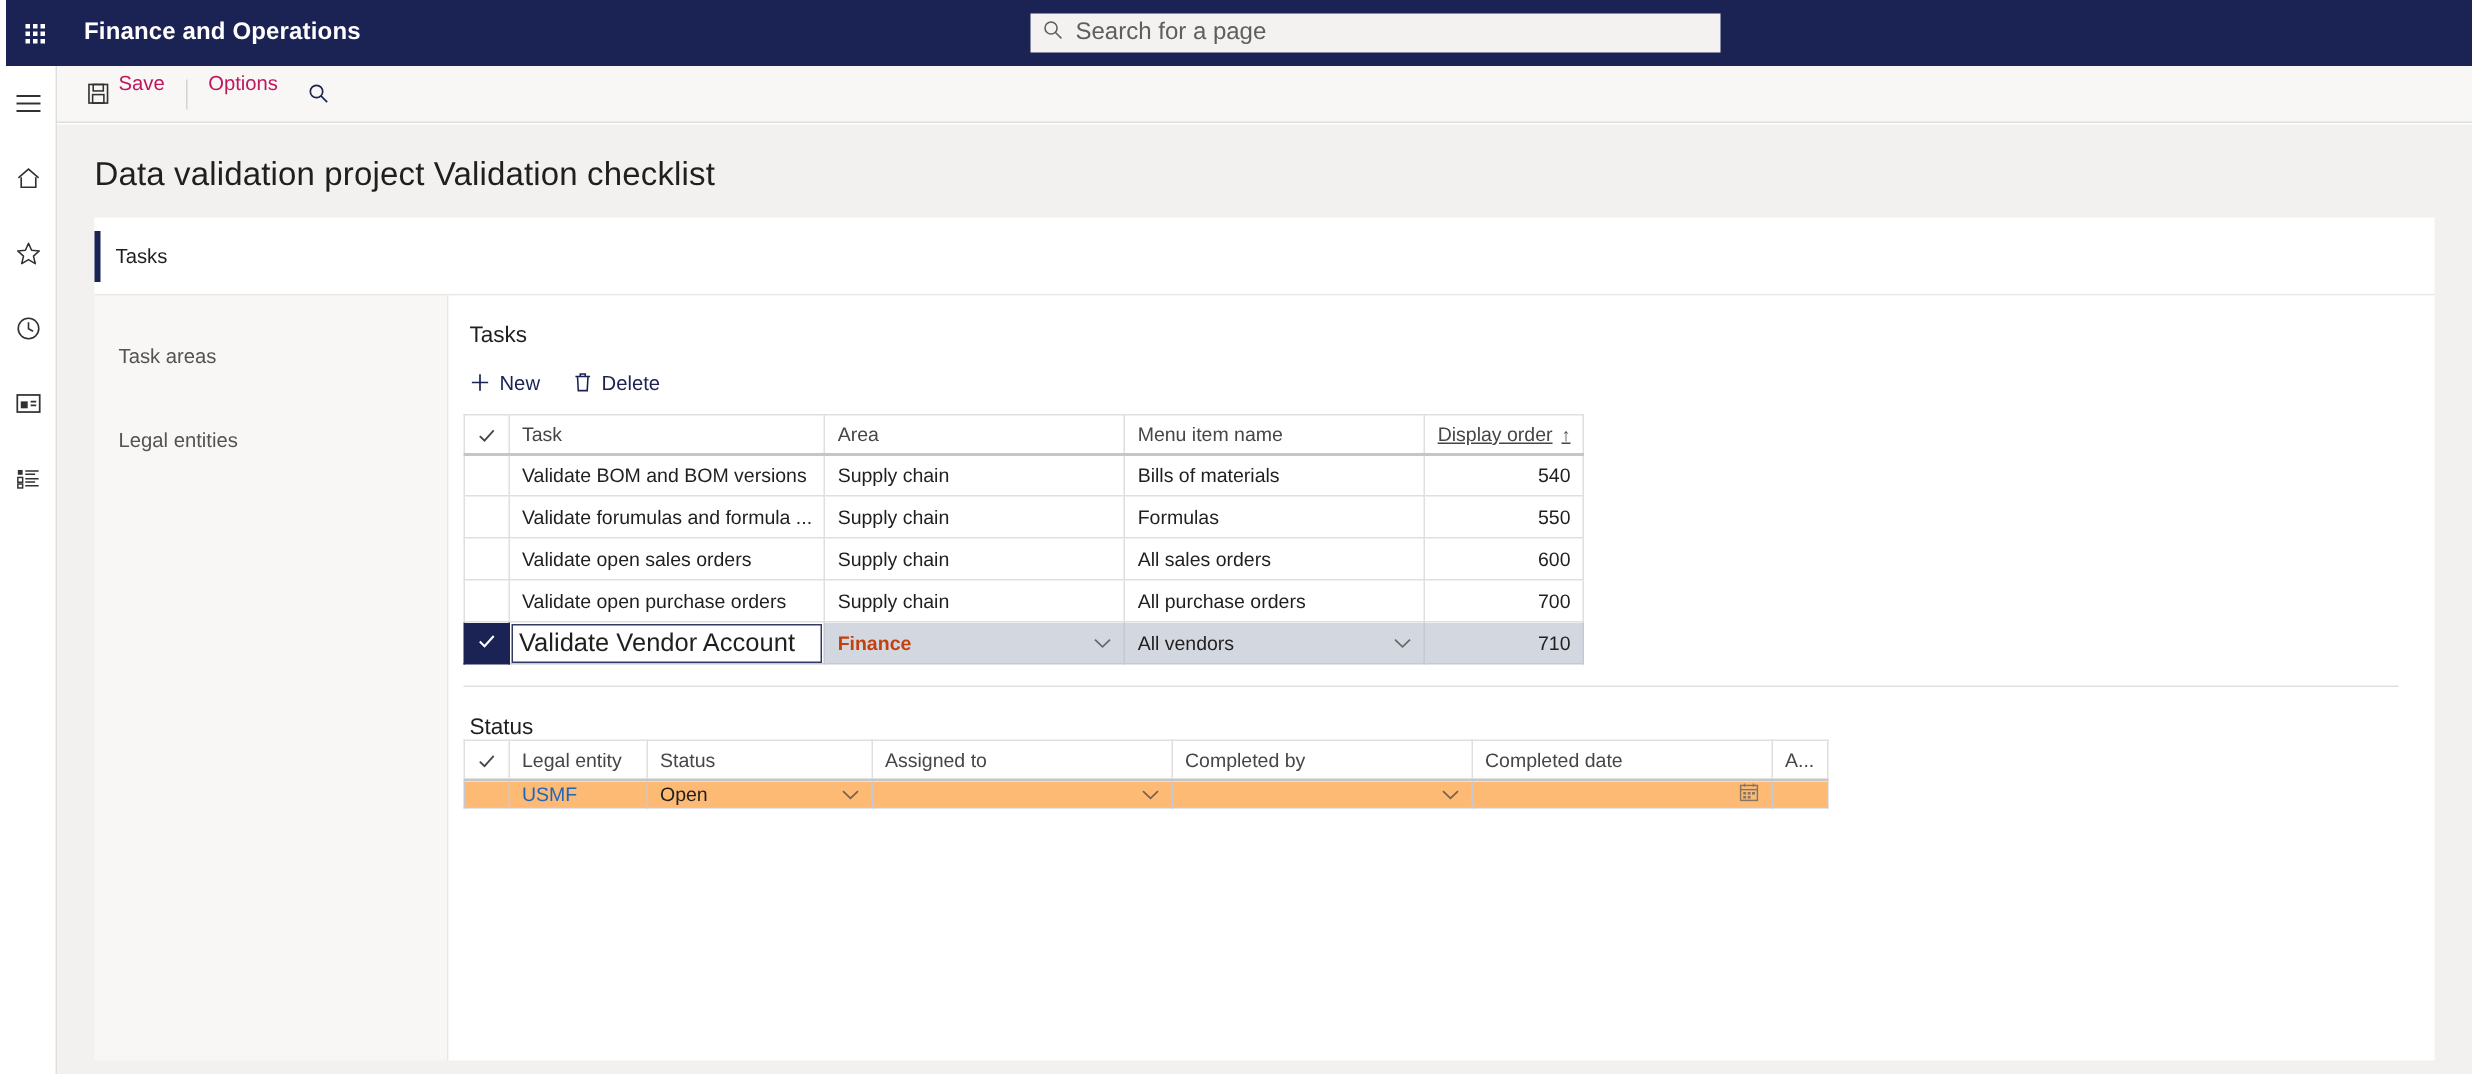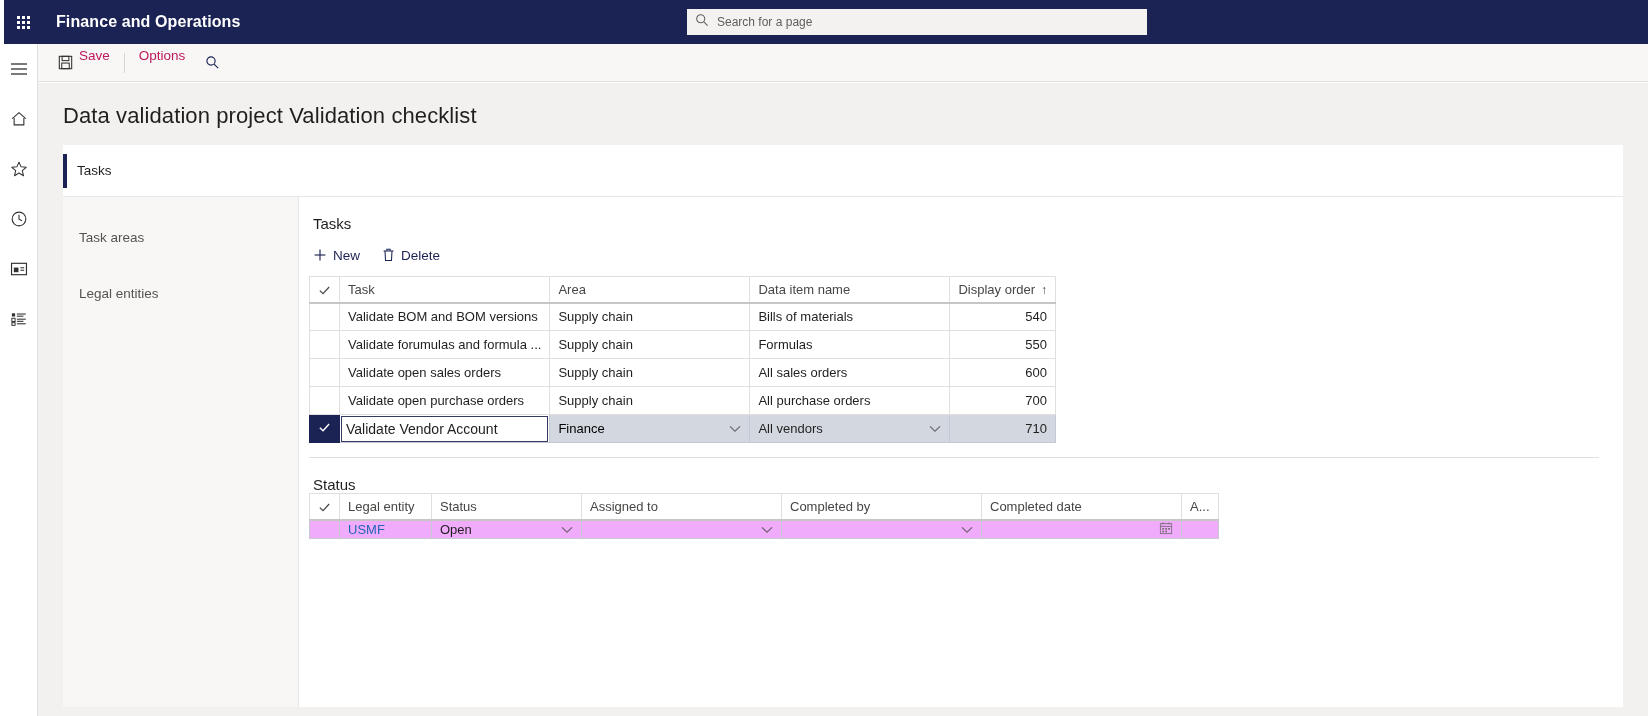--- a/index.html
+++ b/index.html
@@ -44,21 +44,21 @@
     left: 683px; top: 9px;
     width: 460px; height: 26px;
     background: #f3f2f1;
     display: flex; align-items: center;
     padding: 0 8px;
     cursor: text;
   }
   .search-icon-svg { flex: 0 0 auto; margin-right: 8px; }
   .search-placeholder {
     color: #605e5c;
-    font-size: 12px;
+    font-size: 16px;
     white-space: nowrap;
     user-select: none;
   }
 
   
   .rail {
     position: absolute; top: 44px; left: 0;
     width: 38px; height: 672px;
     background: #ffffff;
     border-right: 1px solid #e1dfdd;
@@ -210,63 +210,63 @@
   .col-check { width: 30px; text-align: center !important; padding: 0 !important; }
   .chk-head svg { vertical-align: middle; }
   .num { text-align: right !important; }
   .th-num { text-align: right !important; }
   .sort-arrow { margin-left: 6px; font-size: 12px; }
 
   
   .tg-task { width: 199px; }
   .tg-area { width: 200px; }
   .tg-menu { width: 200px; }
-  .tg-order { width: 96px; }
+  .tg-order { width: 96px; text-decoration: underline; }
 
   
   tr.row-selected td { background: #d3d7e0; border-color: #c5c9d3; }
   td.cell-selmark {
     background: #1b2354 !important;
     border-color: #1b2354 !important;
     text-align: center !important;
     padding: 0 !important;
   }
   .edit-input {
     display: block;
     width: 100%;
     height: 26px;
     border: 1px solid #323a63;
     background: #ffffff;
     font-family: "Liberation Sans", sans-serif;
-    font-size: 14px;
+    font-size: 17px;
     color: #201f1e;
     padding: 0 4px;
     outline: none;
   }
   td.cell-edit { padding: 0 1px !important; background: #ffffff !important; }
   .lookup {
     display: flex; align-items: center; justify-content: space-between;
     width: 100%;
   }
   .lookup .lv { font-size: 13px; }
-  .lookup .lv.link { color: #000000; }
+  .lookup .lv.link { color: #c2410c; font-weight: bold; }
   .chev { flex: 0 0 auto; margin-left: 6px; opacity: .75; }
 
   
   .status-sep {
     margin: 14px 0 0 10px;
     width: 1290px; height: 1px; background: #e1dfdd;
   }
   .sg-le   { width: 92px; }
   .sg-st   { width: 150px; }
   .sg-as   { width: 200px; }
   .sg-cb   { width: 200px; }
   .sg-cd   { width: 200px; }
   .sg-a    { width: 30px; }
-  tr.row-status td { background: #f0abfc; border-color: #c5c9d3; height: 16px; }
+  tr.row-status td { background: #fdba74; border-color: #c5c9d3; height: 16px; }
   .link-txt { color: #2266bb; }
 
   .tool-link {
     font-size: 13.5px; color: #1b2354; cursor: pointer; margin-right: 18px;
   }
 </style>
 </head>
 <body>
 
 <div class="topbar">
@@ -442,21 +442,21 @@
           <tr>
             <th class="col-check chk-head">
               <span>
                 <svg width="13" height="13" viewBox="0 0 14 14">
                   <path d="M2 7.2 L5.4 10.5 L12 3.2" fill="none" stroke="#484644" stroke-width="1.3"></path>
                 </svg>
               </span>
             </th>
             <th class="tg-task">Task</th>
             <th class="tg-area">Area</th>
-            <th class="tg-menu">Data item name</th>
+            <th class="tg-menu">Menu item name</th>
             <th class="tg-order th-num">
               <span>Display order</span><span class="sort-arrow">↑</span>
             </th>
           </tr>
         </thead>
         <tbody>
 
 
           <tr>
             <td class="col-check"></td>

